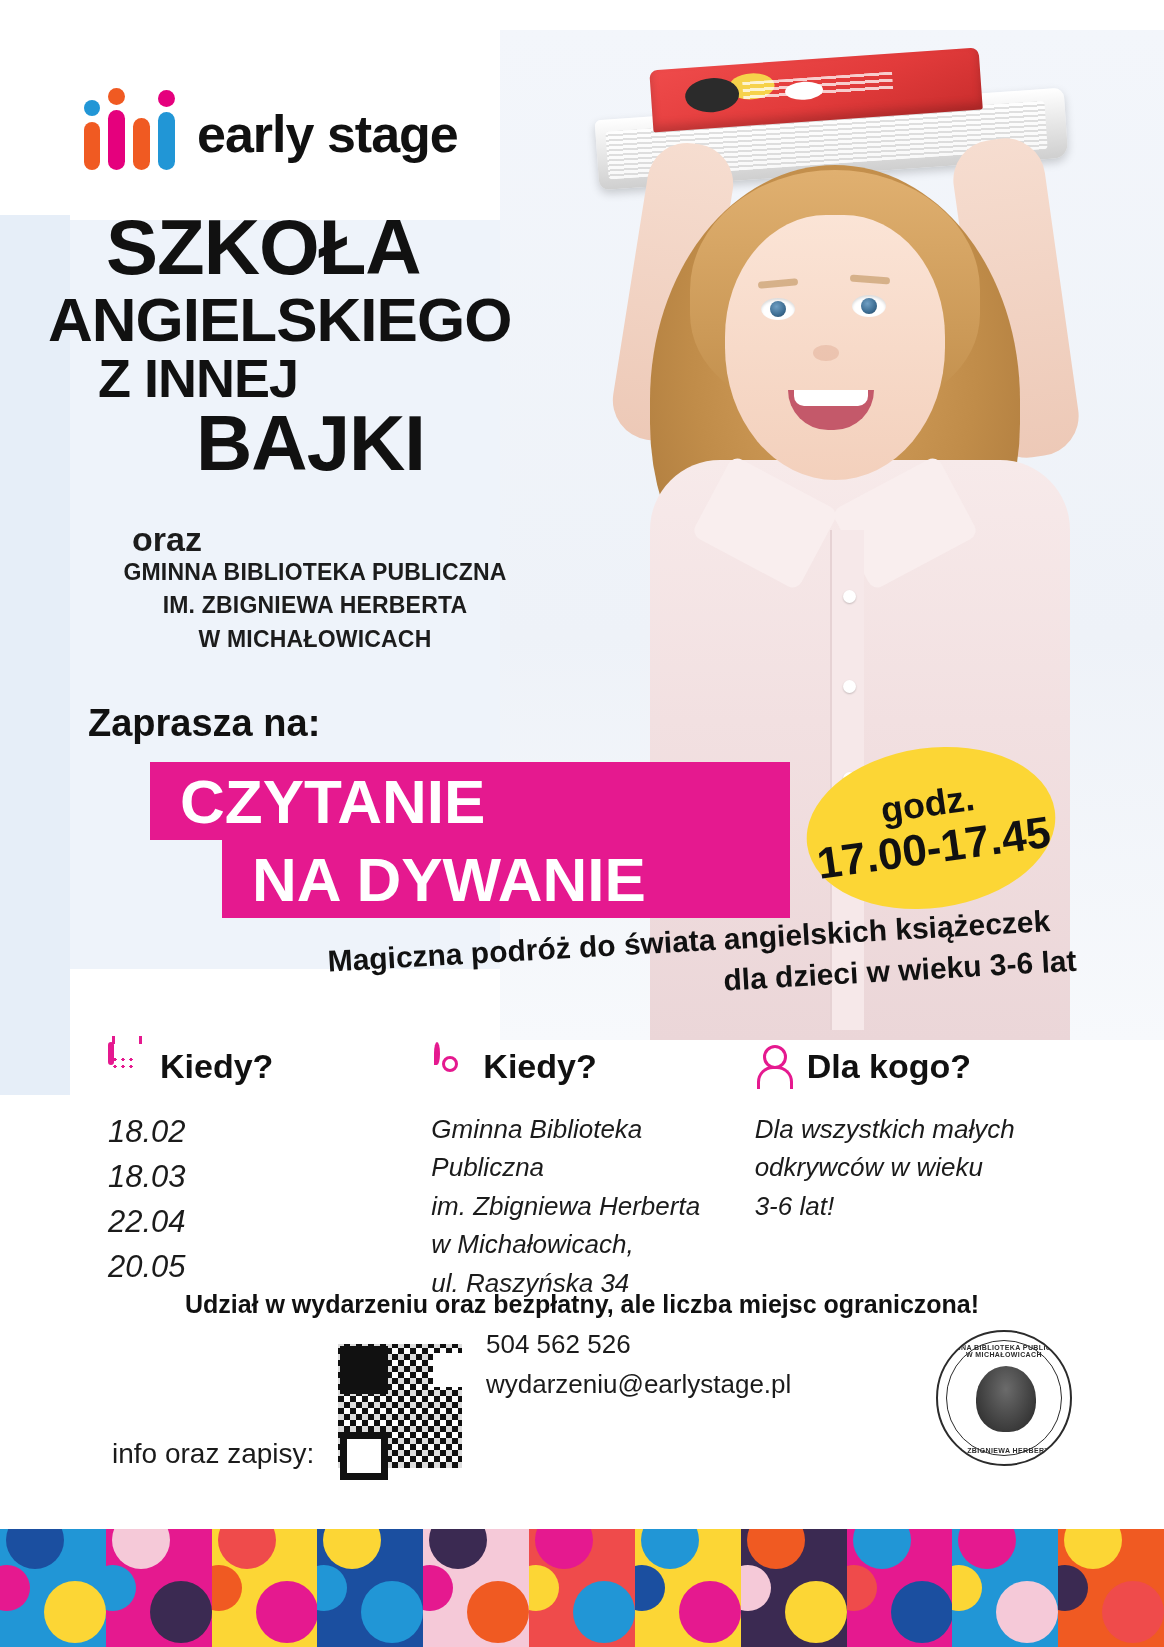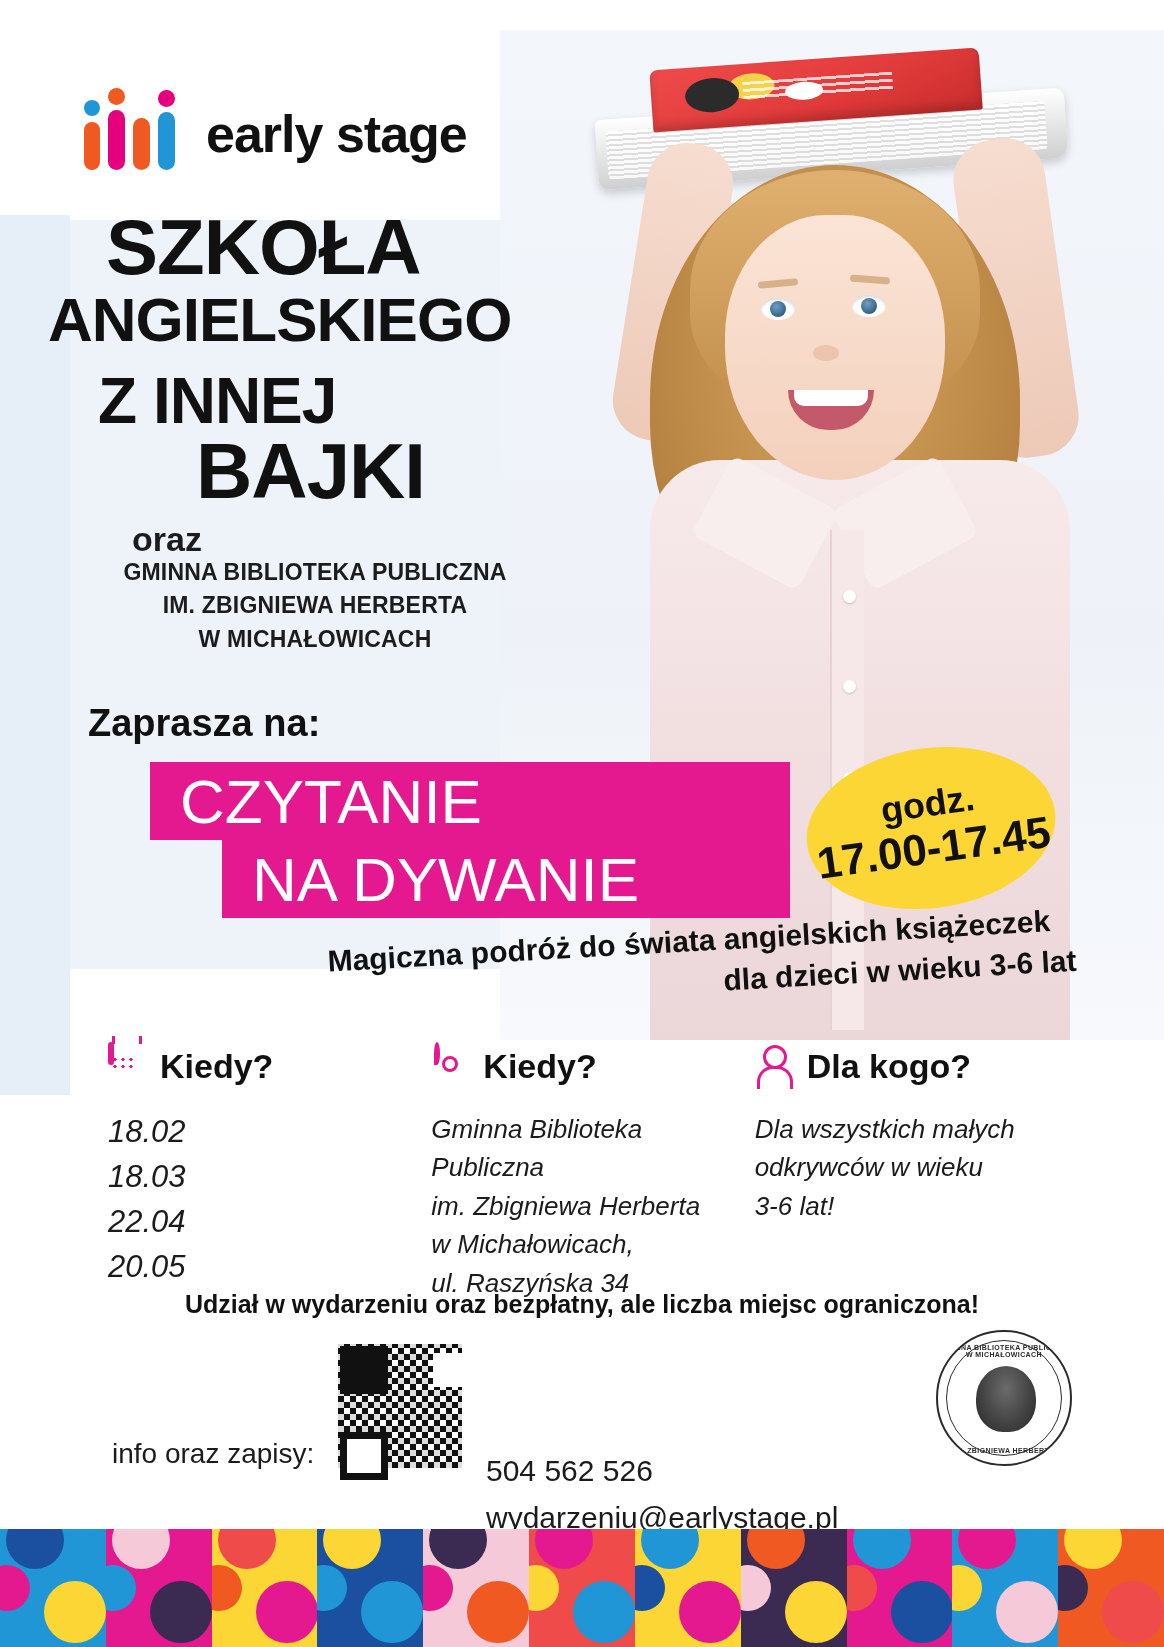--- a/index.html
+++ b/index.html
@@ -208,21 +208,21 @@
     background: #ffffff;
     box-shadow: 0 1px 2px rgba(0,0,0,.2);
   }
 
   
   .logo {
     position: absolute;
     left: 82px; top: 88px;
     display: flex;
     align-items: center;
-    gap: 24px;
+    gap: 15px;
   }
   .logo-mark { position: relative; width: 100px; height: 92px; }
   .logo-mark i {
     position: absolute;
     display: block;
     border-radius: 40px;
   }
   .lm1 { left: 2px;  top: 34px; width: 16px; height: 48px; background: #f05a22; }
   .lm2 { left: 26px; top: 22px; width: 17px; height: 60px; background: #e5007d; }
   .lm3 { left: 51px; top: 30px; width: 17px; height: 52px; background: #f05a22; }
@@ -245,21 +245,21 @@
   }
   .headline .ln {
     display: block;
     font-weight: 800;
     color: #111111;
     line-height: 0.97;
     letter-spacing: -1px;
   }
   .ln1 { font-size: 78px; padding-left: 58px; }
   .ln2 { font-size: 62px; padding-left: 0px; margin-top: 4px; }
-  .ln3 { font-size: 64px; padding-left: 50px; margin-top: 20px; }
+  .ln3 { font-size: 54px; padding-left: 50px; margin-top: 2px; }
   .ln4 { font-size: 78px; padding-left: 148px; margin-top: 2px; }
 
   .oraz {
     position: absolute;
     left: 92px; top: 520px;
     font-size: 34px;
     font-weight: 600;
     color: #1c1c1c;
     margin-left: 40px;
   }
@@ -280,21 +280,21 @@
     position: absolute;
     left: 88px; top: 702px;
     font-size: 38px;
     font-weight: 700;
     color: #111111;
   }
   .pink-band {
     position: absolute;
     background: #e5198f;
     color: #ffffff;
-    font-weight: 400;
+    font-weight: 700;
     letter-spacing: 0px;
     display: flex;
     align-items: center;
   }
   .band1 {
     left: 150px; top: 762px;
     width: 640px; height: 78px;
     padding-left: 30px;
     font-size: 62px;
   }
@@ -439,22 +439,22 @@
     position: absolute;
     width: 34px; height: 34px;
     border: 7px solid #111;
     background: #fff;
   }
   .qr::before { left: 2px; top: 2px; box-shadow: 86px 0 0 -7px #fff, 84px 2px 0 0 #111 inset; }
   .qr::after { left: 2px; top: 88px; }
 
   .contact {
     position: absolute;
-    left: 486px; top: 1448px;
-    font-size: 30px;
+    left: 486px; top: 1324px;
+    font-size: 26px;
     line-height: 1.55;
     color: #1b1b1b;
   }
   .info-label {
     position: absolute;
     left: 112px; top: 1438px;
     font-size: 28px;
     color: #1b1b1b;
   }
 

